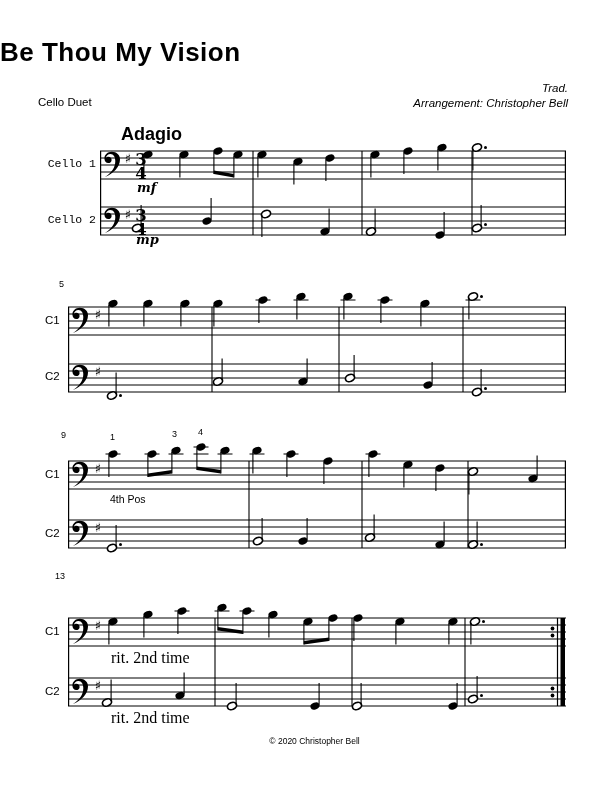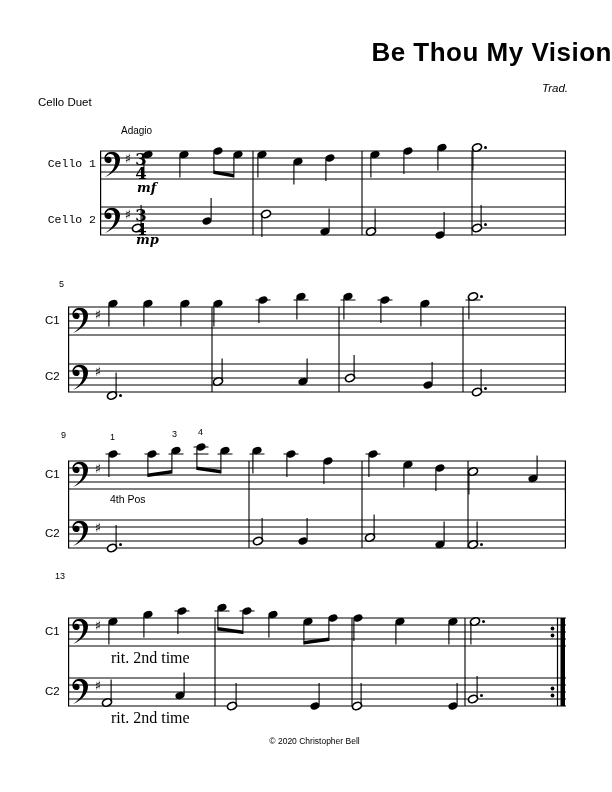--- a/index.html
+++ b/index.html
@@ -2,41 +2,42 @@
 <html><head>
 <meta charset="utf-8">
 <style>
   html,body { margin:0; padding:0; background:#e8e8e8; }
   #page {
     position:relative; width:612px; height:792px; background:#ffffff;
     font-family:"Liberation Sans", sans-serif; color:#000; overflow:hidden;
     margin:0 auto;
   }
   .t { position:absolute; white-space:nowrap; line-height:1.1; }
-  .title { left:0; right:0; top:38px; text-align:right; font-size:26px; font-weight:bold; letter-spacing:.5px; }
+  .title { left:0; right:0; top:38px; text-align:left; font-size:26px; font-weight:bold; letter-spacing:.5px; }
   .credit { right:44px; font-size:11.5px; font-style:italic; text-align:right; }
   .instr { left:38px; top:96px; font-size:11.5px; }
-  .tempo { left:121px; top:125px; font-size:10px; font-weight:normal; }
+  .tempo { left:121px; top:125px; font-size:18px; font-weight:bold; }
   .stafflabel { font-size:11.5px; }
   .lbl-right { left:30px; width:66px; text-align:right;font-family:Liberation Mono, monospace; }
   .dyn { font-family:"DejaVu Serif", serif; font-weight:bold; font-style:italic; font-size:13px; }
   .mnum { font-size:9px; font-family:"Liberation Sans", sans-serif; }
   .fing { font-size:9px; font-family:"Liberation Sans", sans-serif; }
   .postext { font-size:10.5px; }
   .rit { font-family:"Liberation Serif", serif; font-size:16px; }
   .copy { left:0; right:0; top:737px; text-align:center; font-size:8.5px;padding-left:17px; }
   svg#score { position:absolute; left:0; top:0; }
 </style>
 </head>
 <body>
 
 <div id="page">
 
   <div class="t title">Be Thou My Vision</div>
   <div class="t credit" style="top:82px;">Trad.</div>
+  <div class="t credit" style="top:96.5px;">Arrangement: Christopher Bell</div>
   <div class="t instr">Cello Duet</div>
   <div class="t tempo">Adagio</div>
 
   <div class="t stafflabel lbl-right" style="top:158px;">Cello 1</div>
   <div class="t stafflabel lbl-right" style="top:214px;">Cello 2</div>
   <div class="t stafflabel" style="left:45px; top:314px;">C1</div>
   <div class="t stafflabel" style="left:45px; top:370px;">C2</div>
   <div class="t stafflabel" style="left:45px; top:468px;">C1</div>
   <div class="t stafflabel" style="left:45px; top:527px;">C2</div>
   <div class="t stafflabel" style="left:45px; top:625px;">C1</div>

